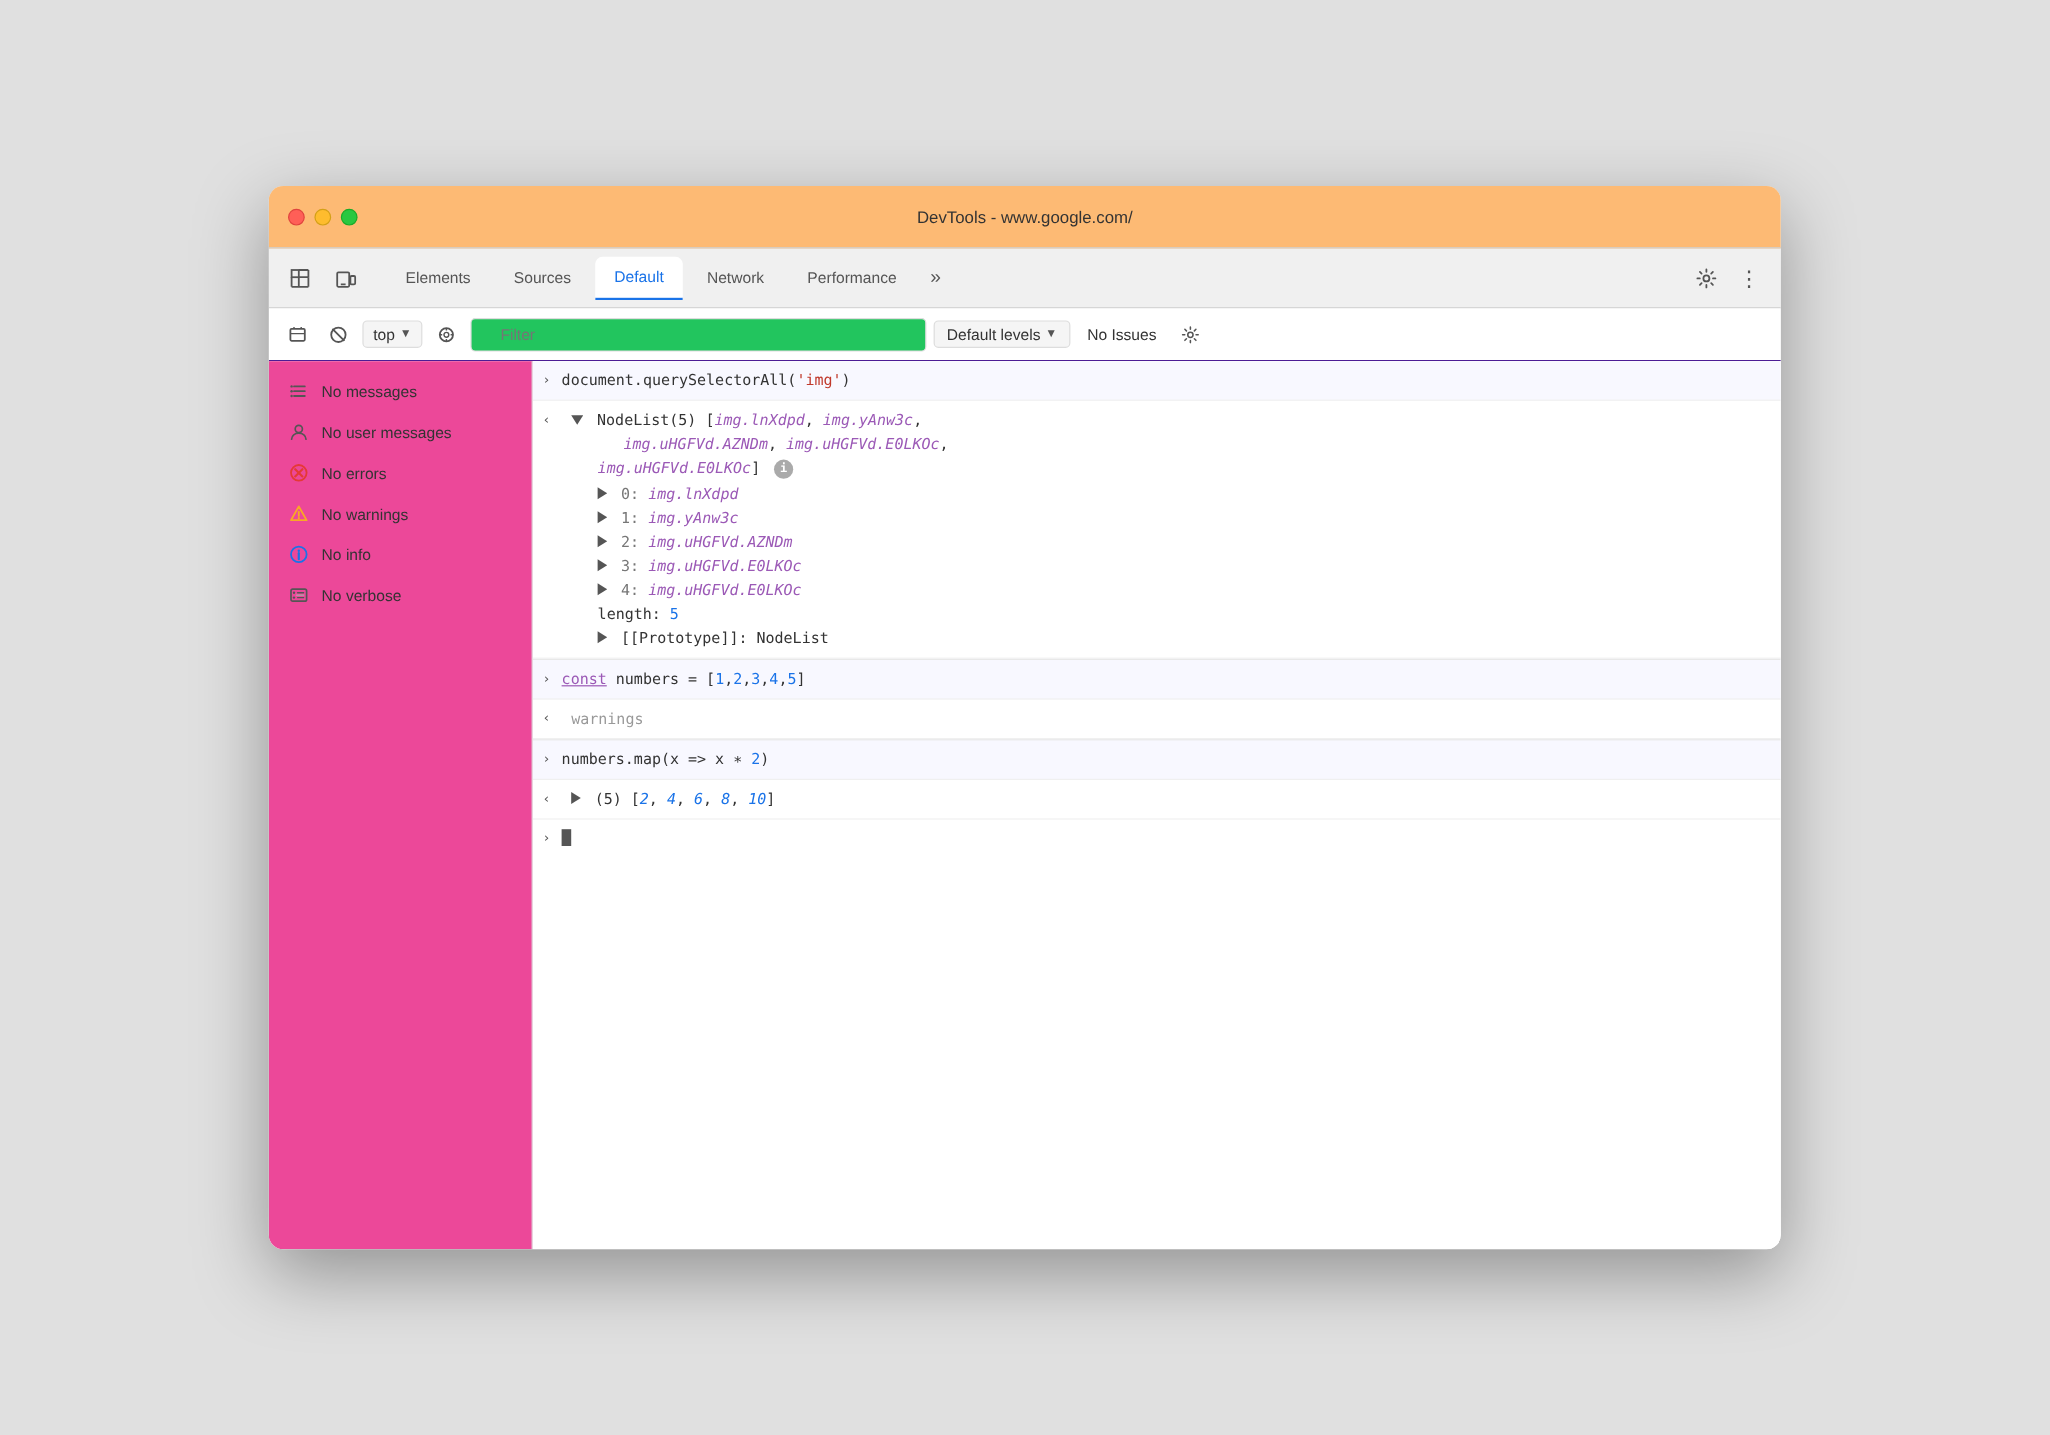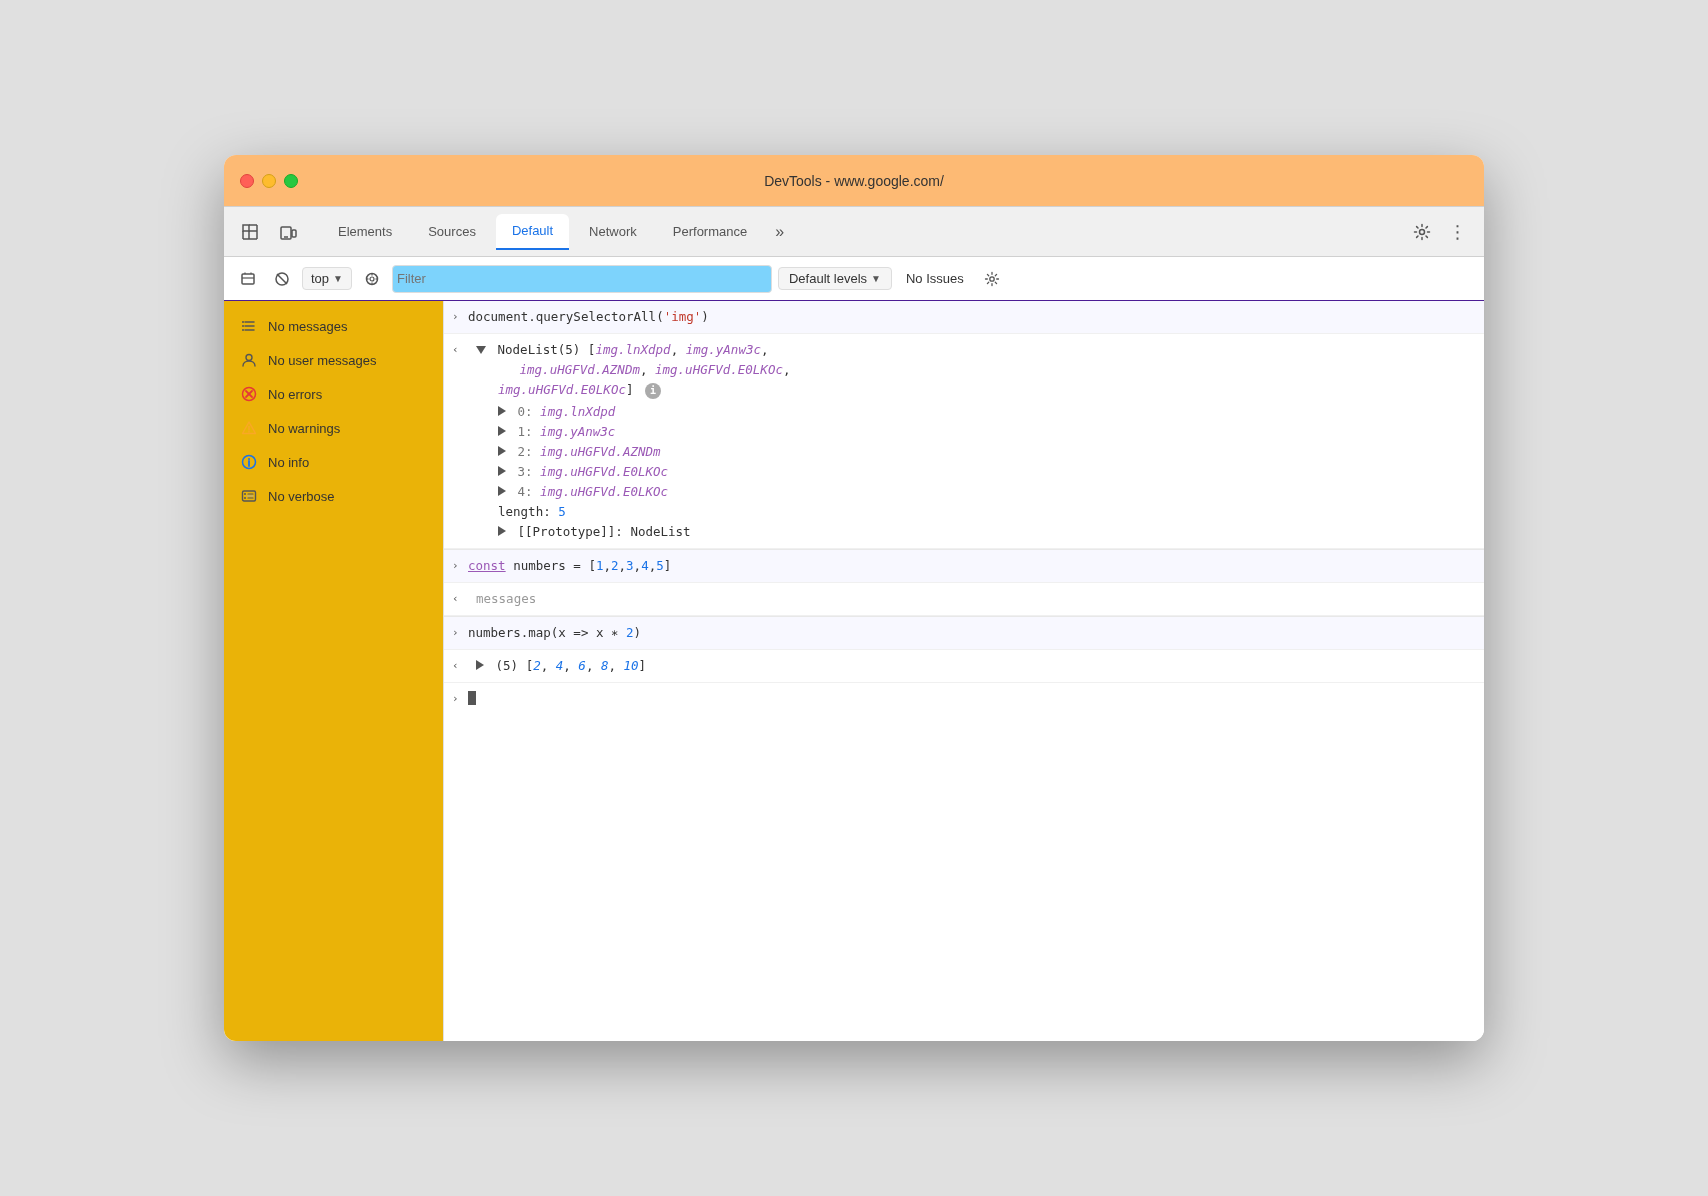--- a/index.html
+++ b/index.html
@@ -142,24 +142,24 @@
       cursor: pointer;
       font-size: 13px;
       color: #333;
     }
     .filter-input {
       flex: 1;
       max-width: 380px;
       height: 28px;
       border: 1px solid #ddd;
       border-radius: 4px;
-      padding: 0 4px;
+      padding: 0 24px;
       font-size: 13px;
       color: #333;
-      background: #7dd3fc;
+      background: #22c55e;
       outline: none;
     }
     .default-levels-btn {
       display: flex;
       align-items: center;
       gap: 4px;
       background: #f5f5f5;
       border: 1px solid #ddd;
       border-radius: 4px;
       padding: 3px 10px;
@@ -195,21 +195,21 @@
     .main-content {
       display: flex;
       height: 740px;
       background: #fff;
     }
     
     .sidebar {
       width: 220px;
       min-width: 220px;
       border-right: 1px solid #e0e0e0;
-      background: #eab308;
+      background: #ec4899;
       padding: 8px 0;
     }
     .sidebar-item {
       display: flex;
       align-items: center;
       gap: 10px;
       padding: 8px 16px;
       cursor: pointer;
       font-size: 13px;
       color: #333;
@@ -560,21 +560,21 @@
 
       <div class="console-entry" style="background:#f8f8ff; border-top: 1px solid #e8e8e8;">
         <span class="arrow arrow-right">›</span>
         <span class="code-black">
           <span class="code-keyword">const</span> numbers = [<span class="code-number">1</span>,<span class="code-number">2</span>,<span class="code-number">3</span>,<span class="code-number">4</span>,<span class="code-number">5</span>]
         </span>
       </div>
 
       <div class="console-entry">
         <span class="arrow arrow-left" style="color:#555;">‹</span>
-        <span class="code-gray" style="margin-left:8px;">messages</span>
+        <span class="code-gray" style="margin-left:8px;">warnings</span>
       </div>
 
       <div class="console-entry" style="background:#f8f8ff; border-top: 1px solid #e8e8e8;">
         <span class="arrow arrow-right">›</span>
         <span class="code-black">
           numbers.map(x =&gt; x ∗ <span class="code-number">2</span>)
         </span>
       </div>
 
       <div class="console-entry">

